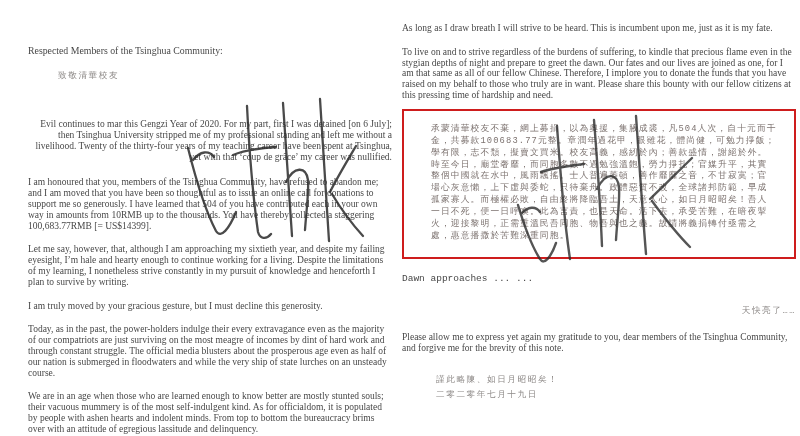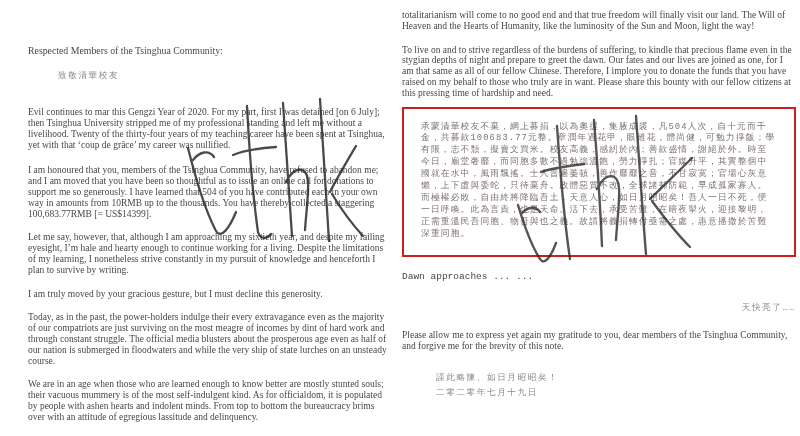--- a/index.html
+++ b/index.html
@@ -16,26 +16,26 @@
   .col-right{left:402px;top:10px;width:394px;}
   .en{font-size:9.5px;line-height:10.8px;margin:0;color:#474747;text-align:left;}
   .salutation-en{font-size:9.8px;margin-top:40px;}
   .zh{
     font-family:Liberation Mono, monospace;
     color:#8e8a88;font-size:8.6px;letter-spacing:1.6px;line-height:11.5px;
   }
   .salutation-zh{margin:14px 0 0 30px;}
   .para-zh{margin:15px 16px 0 30px;}
   .mt{margin-top:13px;}
-  .mt-lg{margin-top:25px;}
+  .mt-lg{margin-top:37px;text-align:right;}
   .mt-md{margin-top:15px;}
   .red-box{
     margin-top:8px;
     border:2px solid #ce1d1d;
-    padding:13px 17px 14px 17px;
+    padding:13px 17px 14px 27px;
   }
   .box-zh{
     color:#7d7370;font-size:8.8px;line-height:11.9px;letter-spacing:1.1px;
   }
   .dawn-en{margin-top:15px;font-family:Liberation Mono, monospace;}
   .dawn-zh{margin:21px 0 0 34px;text-align:right;}
   .date-line{
     margin-top:8px;text-align:right;font-style:italic;
     font-size:9.6px;color:#5a5a5a;padding-right:4px;
   }
@@ -51,21 +51,21 @@
   <p class="en mt-lg">Evil continues to mar this Gengzi Year of 2020. For my part, first I was detained [on 6 July]; then Tsinghua University stripped me of my professional standing and left me without a livelihood. Twenty of the thirty-four years of my teaching career have been spent at Tsinghua, yet with that ‘coup de grâce’ my career was nullified.</p>
   <p class="en mt-md">I am honoured that you, members of the Tsinghua Community, have refused to abandon me; and I am moved that you have been so thoughtful as to issue an online call for donations to support me so generously. I have learned that 504 of you have contributed each in your own way in amounts from 10RMB up to the thousands. You have thereby collected a staggering 100,683.77RMB [= US$14399].</p>
   <p class="en mt">Let me say, however, that, although I am approaching my sixtieth year, and despite my failing eyesight, I’m hale and hearty enough to continue working for a living. Despite the limitations of my learning, I nonetheless strive constantly in my pursuit of knowledge and henceforth I plan to survive by writing.</p>
   <p class="en mt">I am truly moved by your gracious gesture, but I must decline this generosity.</p>
   <p class="en mt">Today, as in the past, the power-holders indulge their every extravagance even as the majority of our compatriots are just surviving on the most meagre of incomes by dint of hard work and through constant struggle. The official media blusters about the prosperous age even as half of our nation is submerged in floodwaters and while the very ship of state lurches on an unsteady course.</p>
   <p class="en mt">We are in an age when those who are learned enough to know better are mostly stunted souls; their vacuous mummery is of the most self-indulgent kind. As for officialdom, it is populated by people with ashen hearts and indolent minds. From top to bottom the bureaucracy brims over with an attitude of egregious lassitude and delinquency.</p>
   <p class="en mt">The political system itself is recalcitrant in its refusal to change; and now the whole world is on guard against it. In its imperial hauteur China has made a boastful orphan of itself. Yet I have no doubt that such</p>
 </div>
 
 <div class="page-col col-right">
-  <p class="en">totalitarianism will come to no good end and that true freedom will finally visit our land. The Will of Heaven and the Hearts of Humanity, like the luminosity of the Sun and Moon, light the way!</p>
+  <p class="en mt">As long as I draw breath I will strive to be heard. This is incumbent upon me, just as it is my fate.</p>
   <p class="en mt">To live on and to strive regardless of the burdens of suffering, to kindle that precious flame even in the stygian depths of night and prepare to greet the dawn. Our fates and our lives are joined as one, for I am that same as all of our fellow Chinese. Therefore, I implore you to donate the funds that you have raised on my behalf to those who truly are in want. Please share this bounty with our fellow citizens at this pressing time of hardship and need.</p>
   <div class="red-box">
     <div class="zh box-zh">承蒙清華校友不棄，網上募捐，以為奧援，集腋成裘，凡504人次，自十元而千金，共募款100683.77元整。章潤年過花甲，眼雖花，體尚健，可勉力掙飯；學有限，志不頹，擬賣文買米。校友高義，感紉於內；善款盛情，謝絕於外。時至今日，廟堂奢靡，而同胞多數不過勉強溫飽，勞力掙扎；官媒升平，其實整個中國就在水中，風雨飄搖。士人普遍萎頓，善作靡靡之音，不甘寂寞；官場心灰意懶，上下虛與委蛇，只待棄舟。政體惡質不改，全球諸邦防範，早成孤家寡人。而極權必敗，自由終將降臨吾土，天意人心，如日月昭昭矣！吾人一日不死，便一日呼喚。此為言責，也是天命。活下去，承受苦難，在暗夜掣火，迎接黎明，正需重溫民吾同胞、物吾與也之義。故請將義捐轉付亟需之處，惠意播撒於苦難深重同胞。</div>
   </div>
   <p class="en dawn-en">Dawn approaches ... ...</p>
   <div class="zh dawn-zh">天快亮了……</div>
   <p class="en mt-md">Please allow me to express yet again my gratitude to you, dear members of the Tsinghua Community, and forgive me for the brevity of this note.</p>
   <div class="zh closing-zh">
     <div>謹此略陳、如日月昭昭矣！</div>
     <div>二零二零年七月十九日</div>

